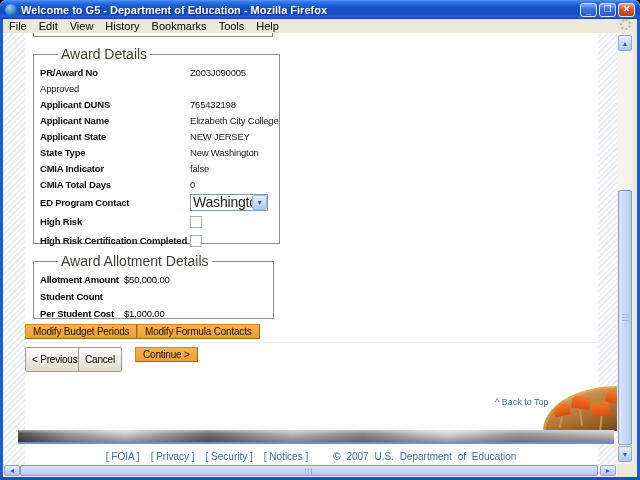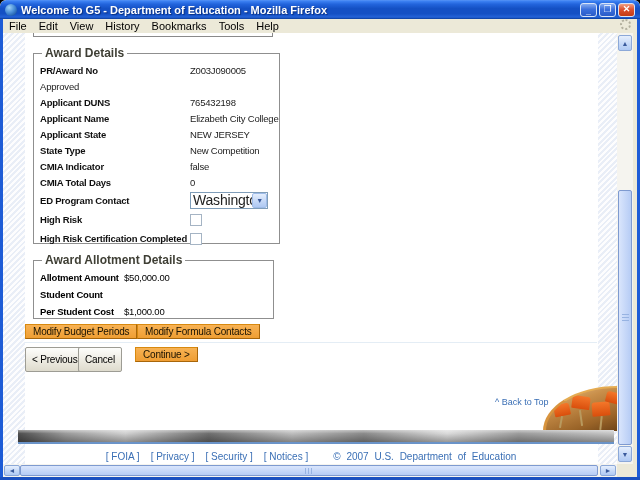--- a/index.html
+++ b/index.html
@@ -33,21 +33,21 @@
   
   .viewport{position:absolute;left:3px;top:33px;width:614px;height:431px;background:#fff;overflow:hidden;}
   .stripes{position:absolute;top:0;height:431px;
     background:repeating-linear-gradient(135deg,#FDFDFE 0 2px,#E9EEF7 2px 4px);}
   .stripes.left{left:0;width:22px;}
   .stripes.right{left:595px;width:19px;}
   .prevbox{position:absolute;left:30px;top:0;width:240px;height:4px;
     border-left:1px solid #8A8A8A;border-right:1px solid #8A8A8A;border-bottom:1px solid #8A8A8A;}
   fieldset.g5{position:absolute;left:30px;width:241px;margin:0;padding:2px 0 0 6px;
     border:1px solid #8F8F8F;background:#fff;}
-  fieldset.g5 legend{font-size:12px;font-weight:bold;color:#3F3F35;padding:0 3px;margin-left:2px;}
+  fieldset.g5 legend{font-size:14px;font-weight:normal;color:#3F3F35;padding:0 3px;margin-left:18px;}
   #fs-award{top:13px;height:198px;}
   #fs-allot{top:220px;height:66px;}
   .frow{display:grid;grid-template-columns:150px auto;align-items:center;height:16px;
     font-size:9.5px;letter-spacing:-0.2px;color:#111;}
   .frow .lbl{font-weight:bold;white-space:nowrap;color:#101010;}
   .frow .val{white-space:nowrap;color:#222;}
   .frow.tall{height:20px;}
   .frow.cb{height:19px;}
   .arow{display:grid;grid-template-columns:84px auto;align-items:center;height:17px;
     font-size:9.5px;letter-spacing:-0.2px;}
@@ -166,21 +166,21 @@
       <div class="frow">
         <span class="lbl">Applicant Name</span>
         <span class="val">Elizabeth City College</span>
       </div>
       <div class="frow">
         <span class="lbl">Applicant State</span>
         <span class="val">NEW JERSEY</span>
       </div>
       <div class="frow">
         <span class="lbl">State Type</span>
-        <span class="val">New Competition</span>
+        <span class="val">New Washington</span>
       </div>
       <div class="frow">
         <span class="lbl">CMIA Indicator</span>
         <span class="val">false</span>
       </div>
       <div class="frow">
         <span class="lbl">CMIA Total Days</span>
         <span class="val">0</span>
       </div>
       <div class="frow tall">

